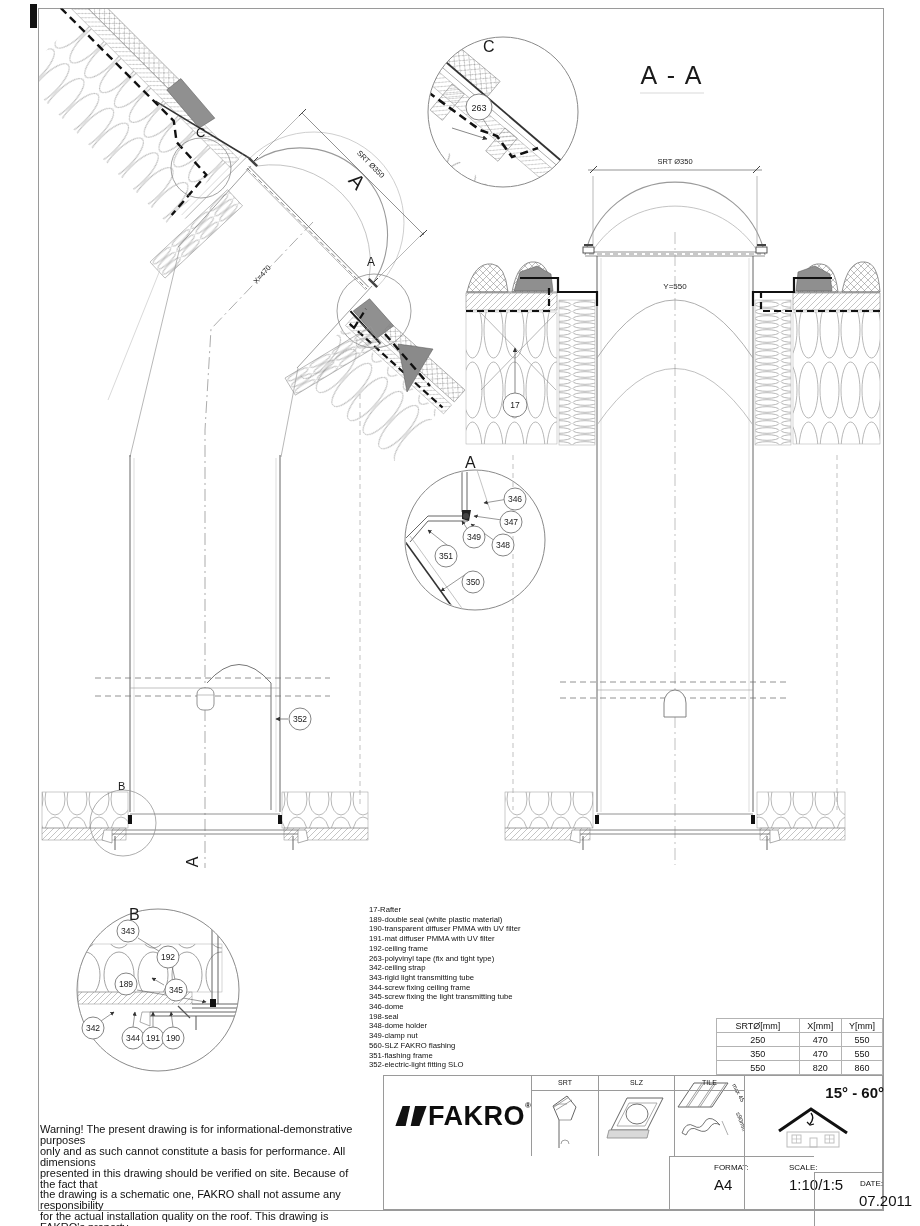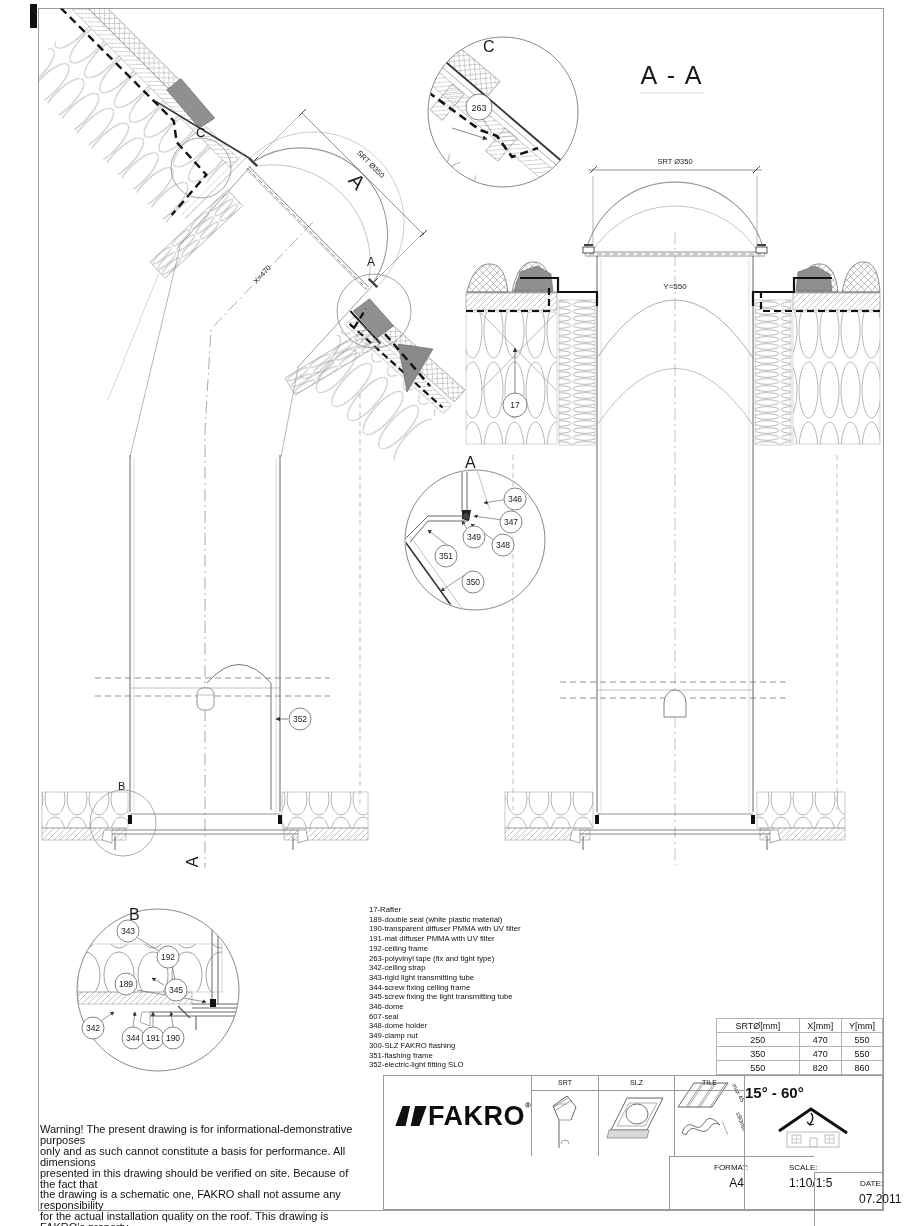--- a/index.html
+++ b/index.html
@@ -14,29 +14,29 @@
   #dimtable td,#dimtable th{border:1px solid #b3b3b3;text-align:center;height:13px;
     font-weight:400;padding:0;}
   #dimtable th{font-weight:400;}
   
   #tblock{left:383px;top:1075px;width:500px;height:135px;border:1px solid #9a9a9a;box-sizing:border-box;font-size:8px;}
   .tb-cell{position:absolute;border-left:1px solid #9a9a9a;box-sizing:border-box;}
   .tb-hdr{position:absolute;top:0;left:0;right:0;height:14px;border-bottom:1px solid #9a9a9a;
     text-align:center;font-size:7px;line-height:14px;}
   .tb-row2{border-top:1px solid #9a9a9a;padding-left:44px;}
   .lbl{font-size:8px;text-align:center;margin-top:6px;}
-  .val{font-size:12px;text-align:right;margin-top:4px;}
+  .val{font-size:15px;text-align:left;margin-top:4px;}
   #fakro-cell{left:0;top:0;width:147px;height:80px;border-left:none;display:flex;align-items:center;justify-content:flex-end;}
   .fakro-wrap{display:flex;align-items:center;}
   .fakro-par{width:24px;height:20px;background:#111;transform:skewX(-20deg);margin-right:5px;position:relative;overflow:hidden;}
   .fakro-par span{position:absolute;left:9px;top:-2px;width:5px;height:26px;background:#fff;transform:skewX(8deg);}
   .fakro-txt{font-size:27px;font-weight:900;letter-spacing:0.5px;color:#0d0d0d;}
   .fakro-reg{font-size:8px;vertical-align:top;font-weight:700;}
   #desc-cell{left:0;top:80px;width:285px;height:55px;border-left:none;padding:6px 0 0 7px;font-size:8.6px;line-height:11px;}
-  .angle-txt{font-size:15px;font-weight:700;text-align:left;margin-top:8px;}
+  .angle-txt{font-size:15px;font-weight:700;text-align:right;margin-top:8px;}
   
   #warning{left:40px;top:1124px;width:318px;font-size:11px;line-height:10.9px;white-space:pre-line;color:#111;}
 </style>
 </head>
 <body>
 
 <div id="page">
 
 <svg class="abs" style="left:0;top:0" width="920" height="1226" viewBox="0 0 920 1226">
   <defs>
@@ -357,24 +357,24 @@
   <div>189-double seal (white plastic material)</div>
   <div>190-transparent diffuser PMMA with UV filter</div>
   <div>191-mat diffuser PMMA with UV filter</div>
   <div>192-ceiling frame</div>
   <div>263-polyvinyl tape (fix and tight type)</div>
   <div>342-ceiling strap</div>
   <div>343-rigid light transmitting tube</div>
   <div>344-screw fixing ceiling frame</div>
   <div>345-screw fixing the light transmitting tube</div>
   <div>346-dome</div>
-  <div>607-seal</div>
+  <div>198-seal</div>
   <div>348-dome holder</div>
   <div>349-clamp nut</div>
-  <div>300-SLZ FAKRO flashing</div>
+  <div>560-SLZ FAKRO flashing</div>
   <div>351-flashing frame</div>
   <div>352-electric-light fitting SLO</div>
 </div>
 
 <table id="dimtable" class="abs">
   <tbody>
         <tr>
     <th style="width:84px">SRTØ[mm]</th>
     <th style="width:42px">X[mm]</th>
     <th style="width:41px">Y[mm]</th>

